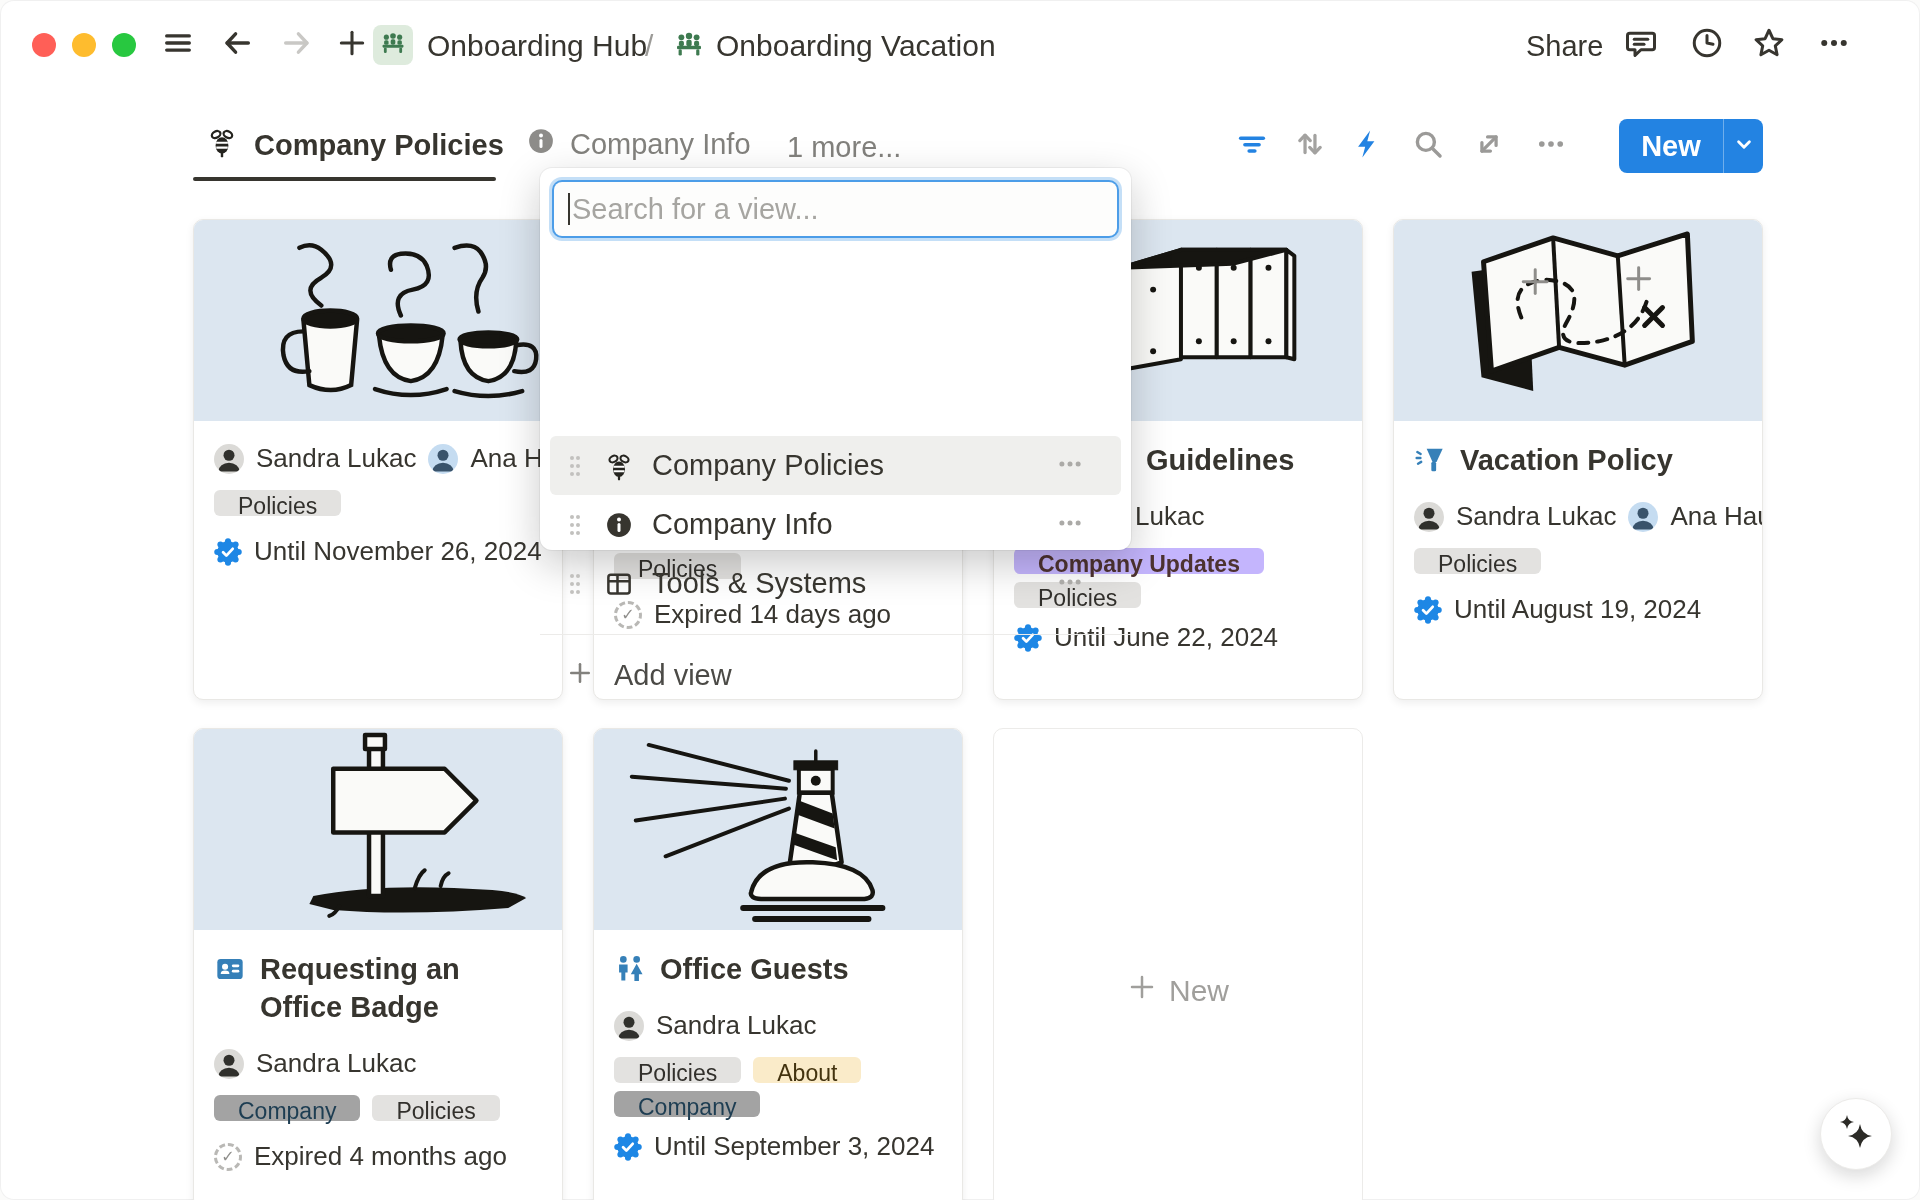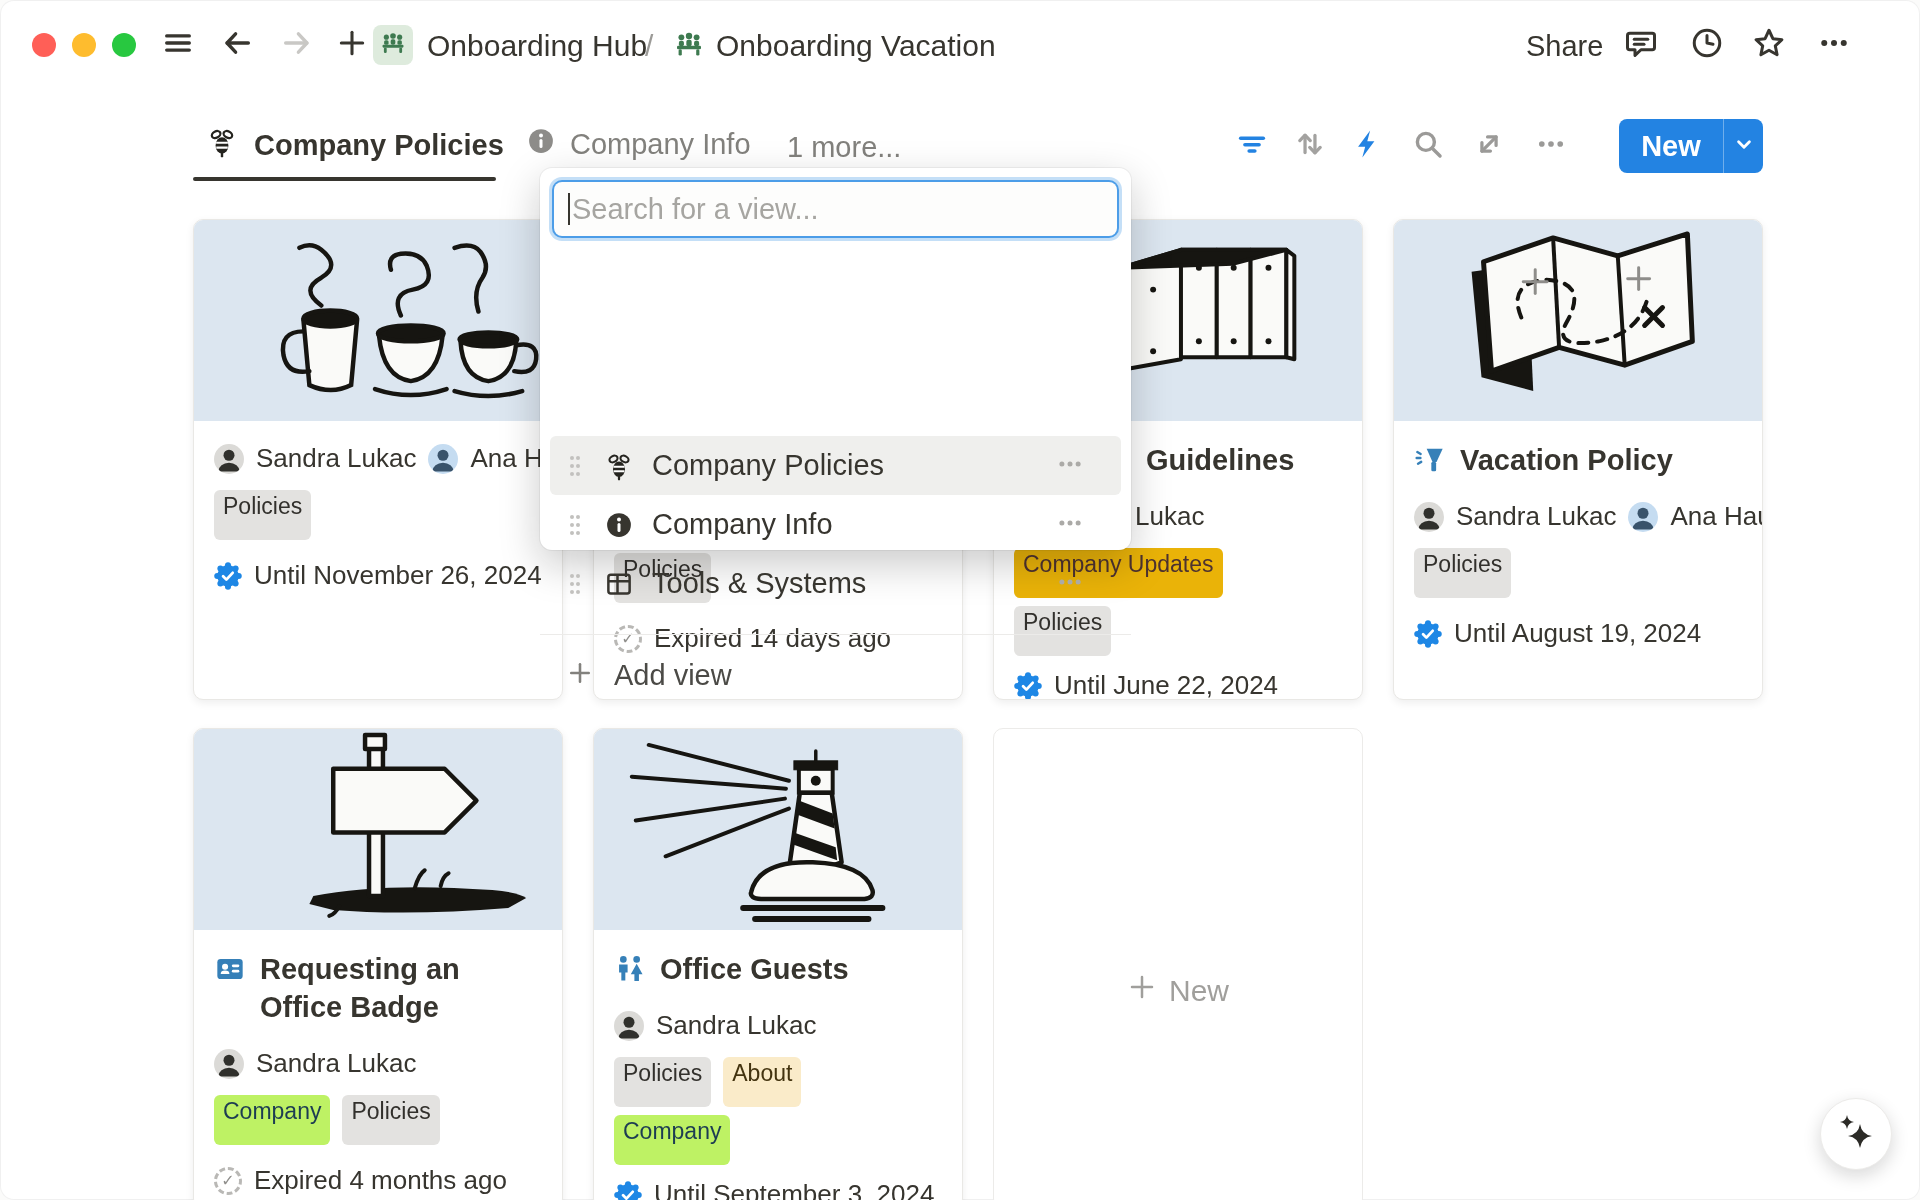--- a/index.html
+++ b/index.html
@@ -41,24 +41,24 @@
   .cover { position:relative; height:201px; background:#DCE6F0; overflow:hidden; }
   .cover svg { position:absolute; inset:0; }
   .body { padding:0 20px; }
   .title-row { display:flex; gap:14px; margin-top:20px; font-size:29px; font-weight:600; color:#37352F; line-height:38px; }
   .card-icon { flex:0 0 32px; width:32px; height:32px; margin-top:3px; }
   .person-row { display:flex; align-items:center; gap:12px; margin-top:22px; margin-right:-20px; font-size:26px; color:#37352F; white-space:nowrap; overflow:hidden; }
   .avatar { flex:0 0 30px; width:30px; height:30px; border-radius:50%; overflow:hidden; }
   .av-sandra { background:#DBDAD7; } .av-ana { background:#C5DCF1; }
   .tag-row { display:flex; gap:12px; margin-top:16px; }
   .tag-row + .tag-row { margin-top:8px; }
-  .tag { height:50px; line-height:33px; padding:0 9px; border-radius:6px; font-size:23px; white-space:nowrap; }
+  .tag { height:26px; line-height:33px; padding:0 24px; border-radius:6px; font-size:23px; white-space:nowrap; }
   .tag-gray { background:#E3E2E0; color:#32302C; }
-  .tag-red { background:#eab308; color:#4D3230; }
-  .tag-blue { background:#bef264; color:#1D3D52; }
+  .tag-red { background:#c4b5fd; color:#4D3230;font-weight:bold; }
+  .tag-blue { background:#a3a3a3; color:#1D3D52; }
   .tag-yellow { background:#FAEBC9; color:#43330F; }
   .status-row { display:flex; align-items:center; gap:12px; margin-top:20px; font-size:26px; color:#37352F; }
   .status-icon { width:28px; height:28px; flex:0 0 28px; }
   .expired-circle { width:28px; height:28px; border-radius:50%; border:3px dashed #B9B8B5; display:flex; align-items:center; justify-content:center; color:#8F8E8B; font-size:16px; }
   .card-2 .spacer { height:132px; }
   .card-3 .title-row { margin-left:132px; }
   .card-3 .person-row { margin-left:121px; }
   .card-3 .status-row { margin-top:14px; }
   .card-5 .title-text { max-width:272px; }
   .card-6 .status-row { margin-top:14px; }

